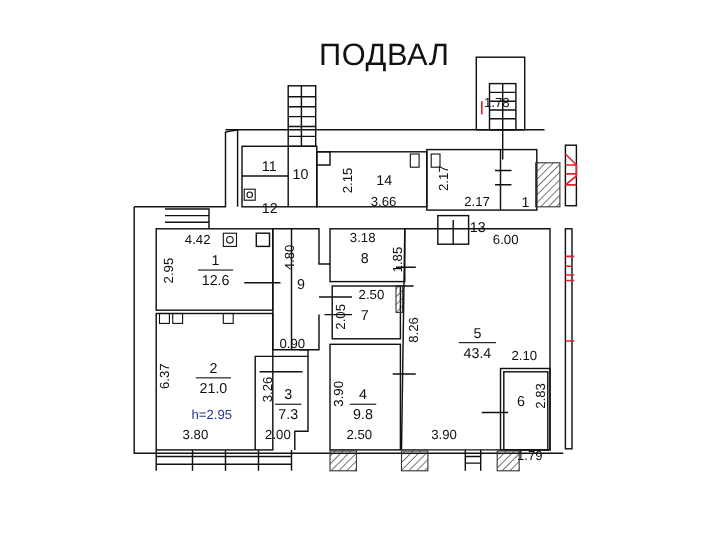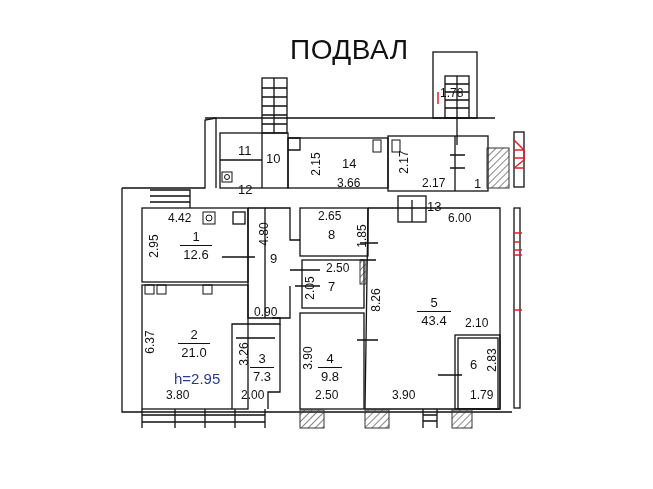--- a/index.html
+++ b/index.html
@@ -5,21 +5,21 @@
   html,body{margin:0;padding:0;background:#ffffff;}
   body{width:653px;height:489px;position:relative;overflow:hidden;font-family:"Liberation Sans",sans-serif;}
   #plan{position:absolute;left:0;top:0;}
   .title{position:absolute;left:290px;top:34px;font-size:28px;color:#111;letter-spacing:0.5px;}
   .lbl{position:absolute;font-size:12px;color:#111;line-height:1;white-space:nowrap;}
   .num{font-size:13px;}
   .vert{transform:rotate(-90deg);transform-origin:center center;}
   .area{position:absolute;text-align:center;font-size:13px;color:#111;line-height:1;}
   .area .n{display:block;padding-bottom:2px;border-bottom:1px solid #111;}
   .area .a{display:block;padding-top:2px;}
-  .hlabel{position:absolute;font-size:15px;color:#2a3a8c;}
+  .hlabel{position:absolute;font-size:12px;color:#2a3a8c;}
 </style>
 </head>
 <body>
 
 <svg id="plan" width="653" height="489" viewBox="0 0 653 489" xmlns="http://www.w3.org/2000/svg">
   <defs>
     <pattern id="hatch" patternUnits="userSpaceOnUse" width="5" height="5" patternTransform="rotate(45)">
       <line x1="0" y1="0" x2="0" y2="5" stroke="#333" stroke-width="1.2"></line>
     </pattern>
   </defs>
@@ -144,27 +144,27 @@
 <div class="lbl vert" style="left:364px;top:294px;">8.26</div>
 <div class="lbl" style="left:465px;top:317px;">2.10</div>
 <div class="lbl" style="left:392px;top:389px;">3.90</div>
 <div class="area" style="left:417px;top:296px;width:34px;">
   <span class="n">5</span>
   <span class="a">43.4</span>
 </div>
 
 <div class="lbl num" style="left:470px;top:358px;">6</div>
 <div class="lbl vert" style="left:480px;top:354px;">2.83</div>
-<div class="lbl" style="left:470px;top:389px;">1.79</div>
+<div class="lbl" style="left:470px;top:408px;">1.79</div>
 
 <div class="lbl" style="left:326px;top:262px;">2.50</div>
 <div class="lbl vert" style="left:298px;top:282px;">2.05</div>
 <div class="lbl num" style="left:328px;top:280px;">7</div>
 
-<div class="lbl" style="left:318px;top:210px;">2.65</div>
+<div class="lbl" style="left:318px;top:210px;">3.18</div>
 <div class="lbl vert" style="left:350px;top:230px;">1.85</div>
 <div class="lbl num" style="left:328px;top:228px;">8</div>
 
 <div class="lbl vert" style="left:252px;top:228px;">4.80</div>
 <div class="lbl" style="left:254px;top:306px;">0.90</div>
 <div class="lbl num" style="left:270px;top:252px;">9</div>
 
 <div class="lbl num" style="left:266px;top:152px;">10</div>
 <div class="lbl num" style="left:238px;top:144px;">11</div>
 <div class="lbl num" style="left:238px;top:183px;">12</div>

